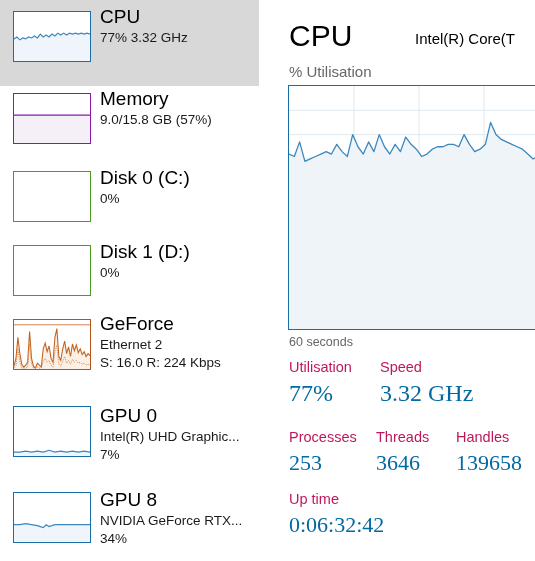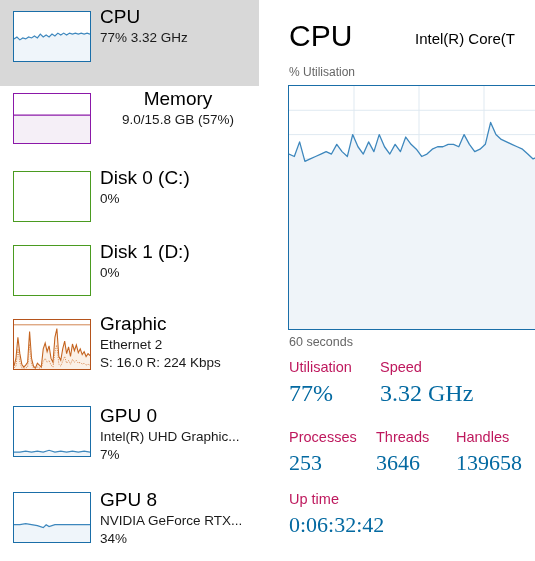--- a/index.html
+++ b/index.html
@@ -114,21 +114,21 @@
     font-size: 15px;
     line-height: 26px;
     color: #000000;
     white-space: nowrap;
   }
 
   #graph-label {
     position: absolute;
     left: 19px;
     top: 64px;
-    font-size: 12px;
+    font-size: 15px;
     line-height: 16px;
     color: #666666;
     white-space: nowrap;
   }
 
   #graph-box {
     position: absolute;
     left: 18px;
     top: 85px;
     width: 262px;
@@ -190,21 +190,21 @@
           <polygon fill="#eff5fa" stroke="none" points="0,28 3,26 6,29 9,27 12,28 15,26 18,27 21,25 24,27 27,23 30,26 33,24 36,26 39,23 42,25 45,22 48,24 51,22 54,24 57,22 60,23 63,22 66,23 69,22 72,23 75,22 78,23 78,51 0,51"></polygon>
           <polyline fill="none" stroke="#3d87bd" stroke-width="1.2" points="0,28 3,26 6,29 9,27 12,28 15,26 18,27 21,25 24,27 27,23 30,26 33,24 36,26 39,23 42,25 45,22 48,24 51,22 54,24 57,22 60,23 63,22 66,23 69,22 72,23 75,22 78,23"></polyline>
         </svg>
       </div>
       <div class="res-text" style="top:5px;">
         <div class="res-title">CPU</div>
         <div class="res-sub">77%  3.32 GHz</div>
       </div>
     </div>
 
-    <div class="res-item" style="top:86px;height:80px;text-align:center;">
+    <div class="res-item" style="top:86px;height:80px;">
       <div class="res-thumb" style="top:7px;border-color:#8b18a8;">
         <svg viewBox="0 0 78 51" preserveAspectRatio="none">
           <rect x="0" y="22" width="78" height="29" fill="#f5eff7"></rect>
           <line x1="0" y1="22" x2="78" y2="22" stroke="#8b18a8" stroke-width="1.4"></line>
         </svg>
       </div>
       <div class="res-text" style="top:1px;">
         <div class="res-title">Memory</div>
         <div class="res-sub">9.0/15.8 GB (57%)</div>
       </div>
@@ -233,21 +233,21 @@
     <div class="res-item" style="top:314px;height:88px;">
       <div class="res-thumb" style="top:5px;border-color:#b5531c;">
         <svg viewBox="0 0 78 51" preserveAspectRatio="none">
           <polygon fill="#fbf0e6" stroke="none" points="0,48 2,40 4,18 6,35 8,46 10,49 12,47 14,44 16,12 18,40 20,48 22,50 24,45 26,47 28,49 30,30 32,24 34,33 36,27 38,40 40,44 42,18 44,9 46,38 48,42 50,30 52,22 54,35 56,28 58,38 60,25 62,32 64,26 66,34 68,30 70,36 72,33 74,38 76,35 78,37 78,51 0,51"></polygon>
           <polyline fill="none" stroke="#c4631f" stroke-width="1.1" points="0,48 2,40 4,18 6,35 8,46 10,49 12,47 14,44 16,12 18,40 20,48 22,50 24,45 26,47 28,49 30,30 32,24 34,33 36,27 38,40 40,44 42,18 44,9 46,38 48,42 50,30 52,22 54,35 56,28 58,38 60,25 62,32 64,26 66,34 68,30 70,36 72,33 74,38 76,35 78,37"></polyline>
           <polyline fill="none" stroke="#d98a52" stroke-width="1" stroke-dasharray="1.2 1.2" points="0,50 2,48 4,30 6,44 8,50 10,50 12,50 14,49 16,25 18,46 20,50 22,50 24,49 26,50 28,50 30,43 32,40 34,44 36,42 38,47 40,49 42,33 44,26 46,46 48,48 50,43 52,38 54,45 56,42 58,46 60,41 62,44 64,42 66,45 68,44 70,46 72,45 74,47 76,46 78,47"></polyline>
           <line x1="0" y1="5" x2="78" y2="5" stroke="#c4631f" stroke-width="0.8"></line>
         </svg>
       </div>
       <div class="res-text" style="top:-2px;">
-        <div class="res-title">Graphic</div>
+        <div class="res-title">GeForce</div>
         <div class="res-sub">Ethernet 2</div>
         <div class="res-sub">S: 16.0 R: 224 Kbps</div>
       </div>
     </div>
 
     <div class="res-item" style="top:402px;height:86px;">
       <div class="res-thumb" style="top:4px;border-color:#1a6ea8;">
         <svg viewBox="0 0 78 51" preserveAspectRatio="none">
           <polygon fill="#eff5fa" stroke="none" points="0,47 6,47 12,46 18,47 24,46 30,47 36,45 42,47 48,46 54,47 60,46 66,47 72,46 78,47 78,51 0,51"></polygon>
           <polyline fill="none" stroke="#3d87bd" stroke-width="1.2" points="0,47 6,47 12,46 18,47 24,46 30,47 36,45 42,47 48,46 54,47 60,46 66,47 72,46 78,47"></polyline>

